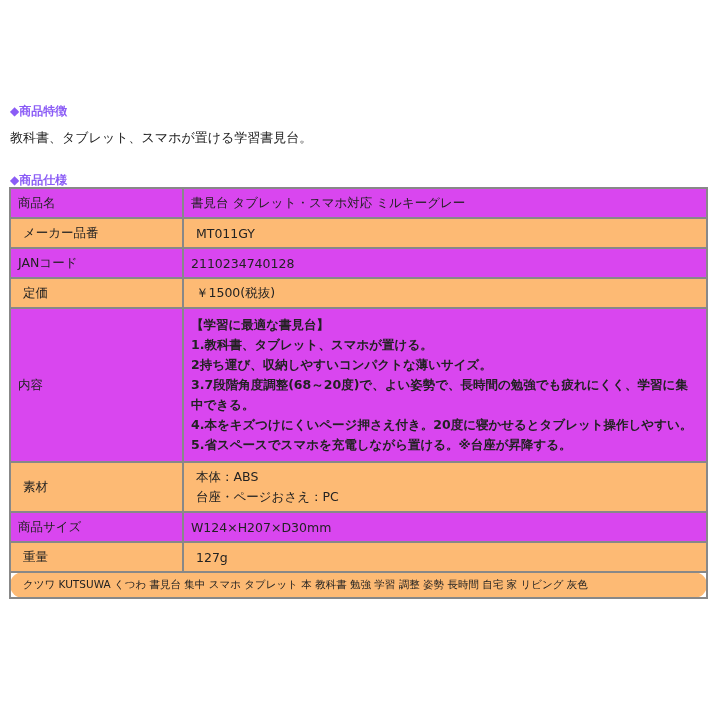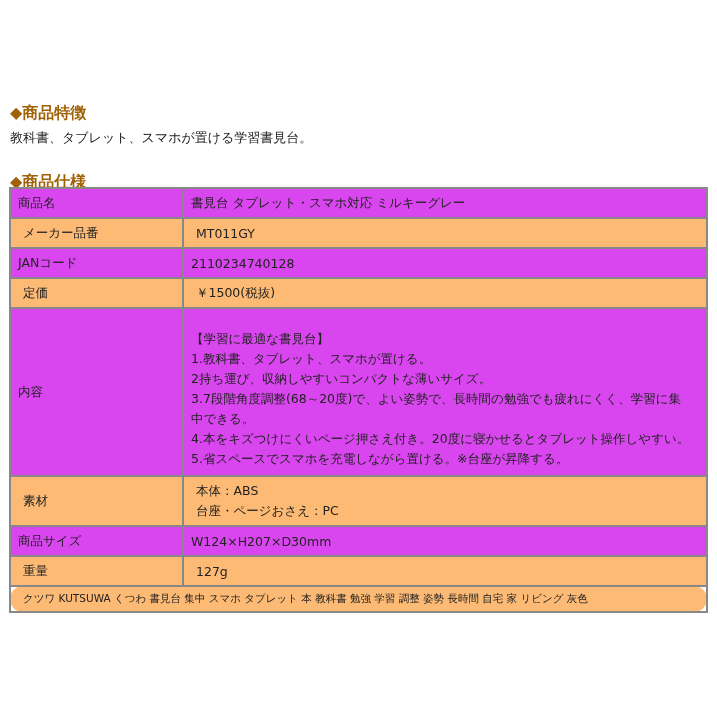--- a/index.html
+++ b/index.html
@@ -1,30 +1,30 @@
 <!DOCTYPE html>
 <html><head>
 <meta charset="utf-8">
 <style>
   html, body { margin:0; padding:0; background:#ffffff; }
   body { width:717px; height:717px; position:relative; overflow:hidden;
          font-family:"DejaVu Sans","Liberation Sans",sans-serif; color:#222; }
-  .heading { position:absolute; left:10px; font-size:16px; font-weight:bold; color:#a16207;text-align:right; }
+  .heading { position:absolute; left:10px; font-size:12px; font-weight:bold; color:#8b5cf6;text-align:right; }
   #h-features { top:103px; }
   #h-specs { top:172px; }
   .intro { position:absolute; left:10px; top:129px; font-size:13px; color:#222;text-align:right; }
   table.spec { position:absolute; left:9px; top:187px; width:699px;
                border-collapse:collapse; border:2px solid #777; font-size:12.5px; }
   table.spec td { border:2px solid #888; padding:0 7px; vertical-align:middle; }
   table.spec td.label { width:152px; }
   table.spec tr.gray td { background:#d946ef; }
   table.spec tr.white td { background:#fdba74;padding-left:12px; }
   tr.r32 td { height:28px; }
   tr.r-content td { height:148px; }
-  tr.r-content td.value { line-height:20px; padding-top:16px; padding-bottom:2px; }
+  tr.r-content td.value { line-height:20px; padding-top:2px; padding-bottom:2px;font-weight:bold; }
   tr.r-material td { height:48px; }
   tr.r-material td.value { line-height:20px; }
   tr.r-keywords td { height:24px; font-size:10.5px;border-radius:13px; }
   .line { display:block; }
 </style>
 </head>
 <body>
 
 <div class="heading" id="h-features">◆商品特徴</div>
 <div class="intro">教科書、タブレット、スマホが置ける学習書見台。</div>

